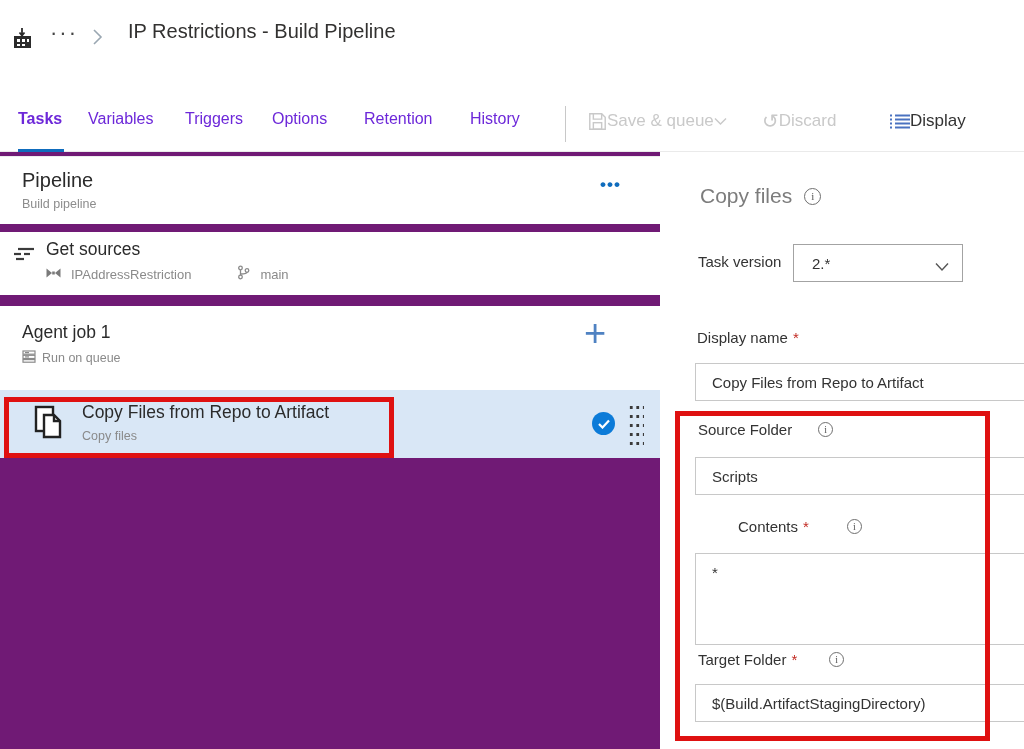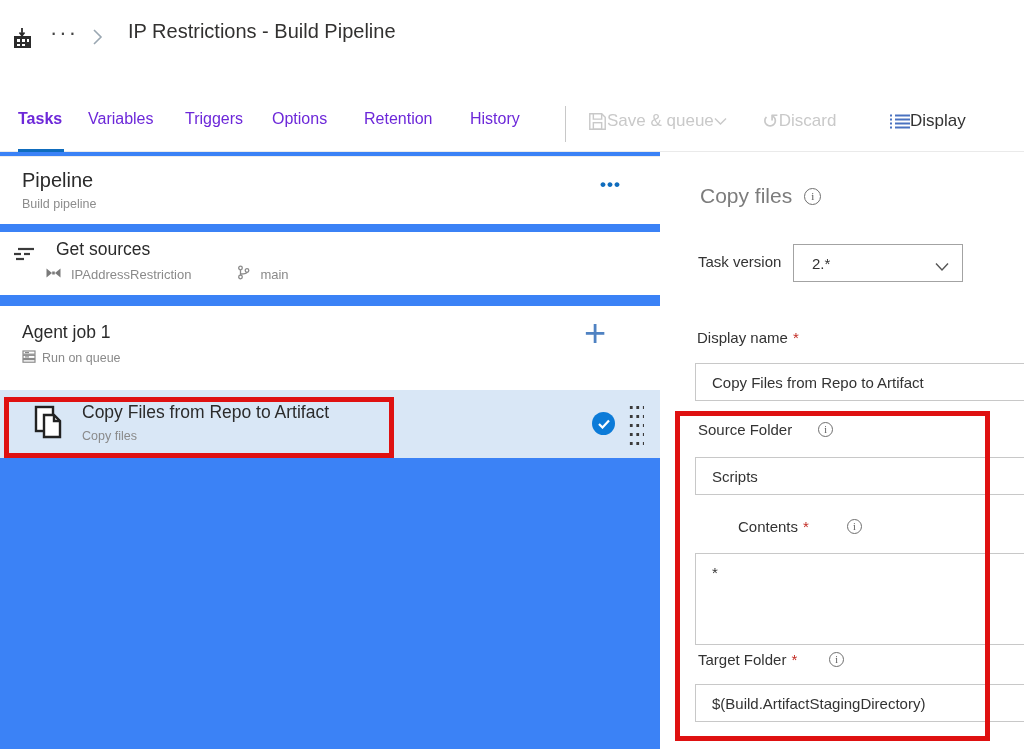--- a/index.html
+++ b/index.html
@@ -22,30 +22,30 @@
   .tab.active { font-weight:700; }
   .tab-underline { position:absolute; left:18px; bottom:-1px; width:46px; height:3px; background:#0f6cbd; }
   .tb-divider { position:absolute; left:565px; top:6px; width:1px; height:36px; background:#c8c8c8; }
   .tb-btn { position:absolute; top:11px; display:flex; align-items:center; font-size:17px; cursor:default; }
   .tb-disabled { color:#c9c9c9; }
   .tb-btn svg { display:block; }
   .undo-glyph { font-family:"DejaVu Sans", sans-serif; font-size:20px; line-height:1; }
   .tb-summary { color:#333; cursor:pointer; }
 
   
-  .left-panel { left:0; top:152px; width:660px; height:597px; background:#3b82f6; }
+  .left-panel { left:0; top:152px; width:660px; height:597px; background:#701a75; }
   .card { position:absolute; left:0; width:660px; background:#fff; }
   .pipeline-card { top:4px; height:68px; border-top:1px solid #ededed; }
   .pl-title { position:absolute; left:22px; top:12px; font-size:20px; color:#2b2b2b; }
   .pl-sub { position:absolute; left:22px; top:40px; font-size:12.5px; color:#8c8c8c; }
   .pl-menu { position:absolute; left:600px; top:18px; color:#0f6cbd; font-size:17px; font-weight:700; letter-spacing:1px; cursor:pointer; }
 
   .sources-card { top:80px; height:63px; }
   .gs-icon { position:absolute; left:14px; top:14px; width:22px; height:18px; color:#3b3b3b; }
-  .gs-title { position:absolute; left:46px; top:7px; font-size:17.5px; color:#2b2b2b;margin-left:10px; }
+  .gs-title { position:absolute; left:46px; top:7px; font-size:17.5px; color:#2b2b2b; }
   .gs-row { position:absolute; left:46px; top:33px; display:flex; align-items:center; gap:10px; color:#8a8a8a; font-size:13px; }
   .gs-branch { margin-left:36px; }
 
   .agent-card { top:154px; height:84px; }
   .aj-title { position:absolute; left:22px; top:16px; font-size:17.5px; color:#2b2b2b; }
   .aj-sub { position:absolute; left:22px; top:44px; display:flex; align-items:center; gap:6px; font-size:12.5px; color:#8a8a8a; }
   .aj-add { position:absolute; left:584px; top:8px; font-size:38px; font-weight:100; color:#4f82c2; cursor:pointer; line-height:1; }
 
   .task-row { position:absolute; left:0; width:660px; cursor:pointer; }
   .task-selected { top:238px; height:68px; background:#d9e7f6; }

